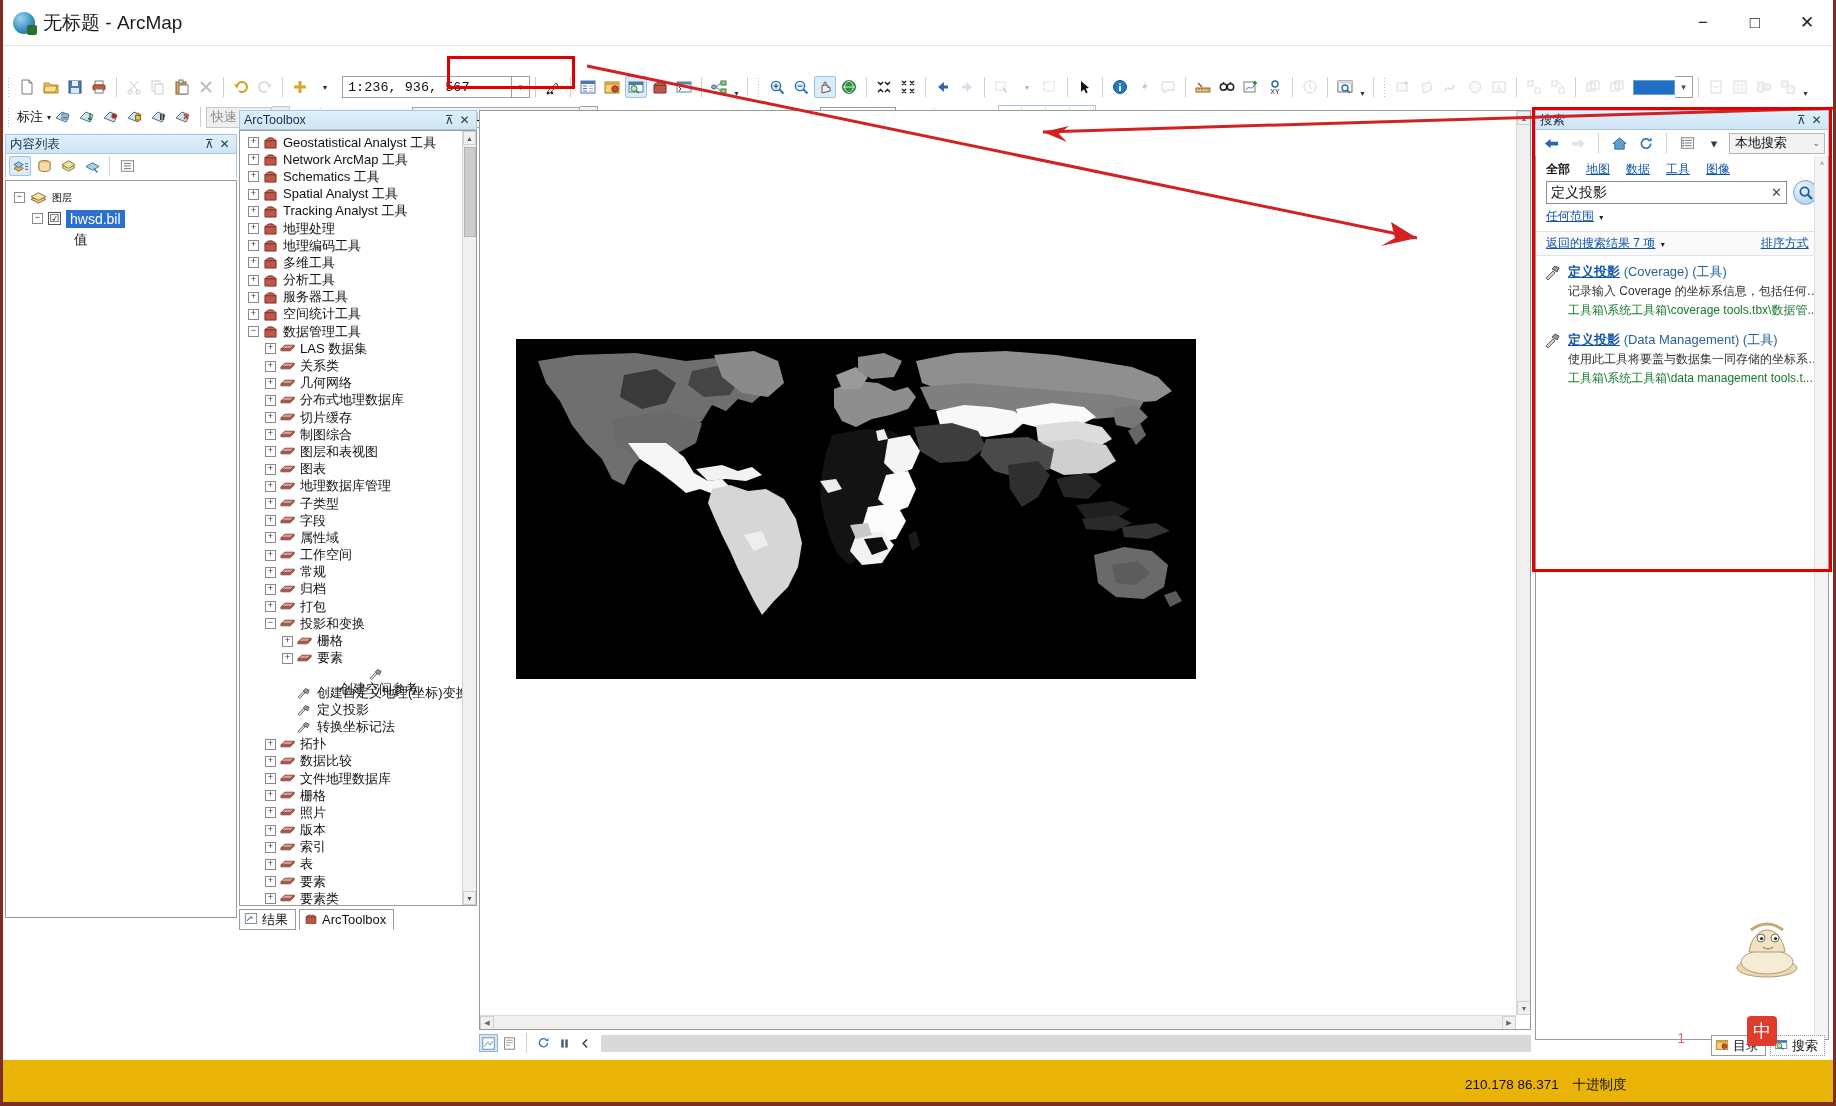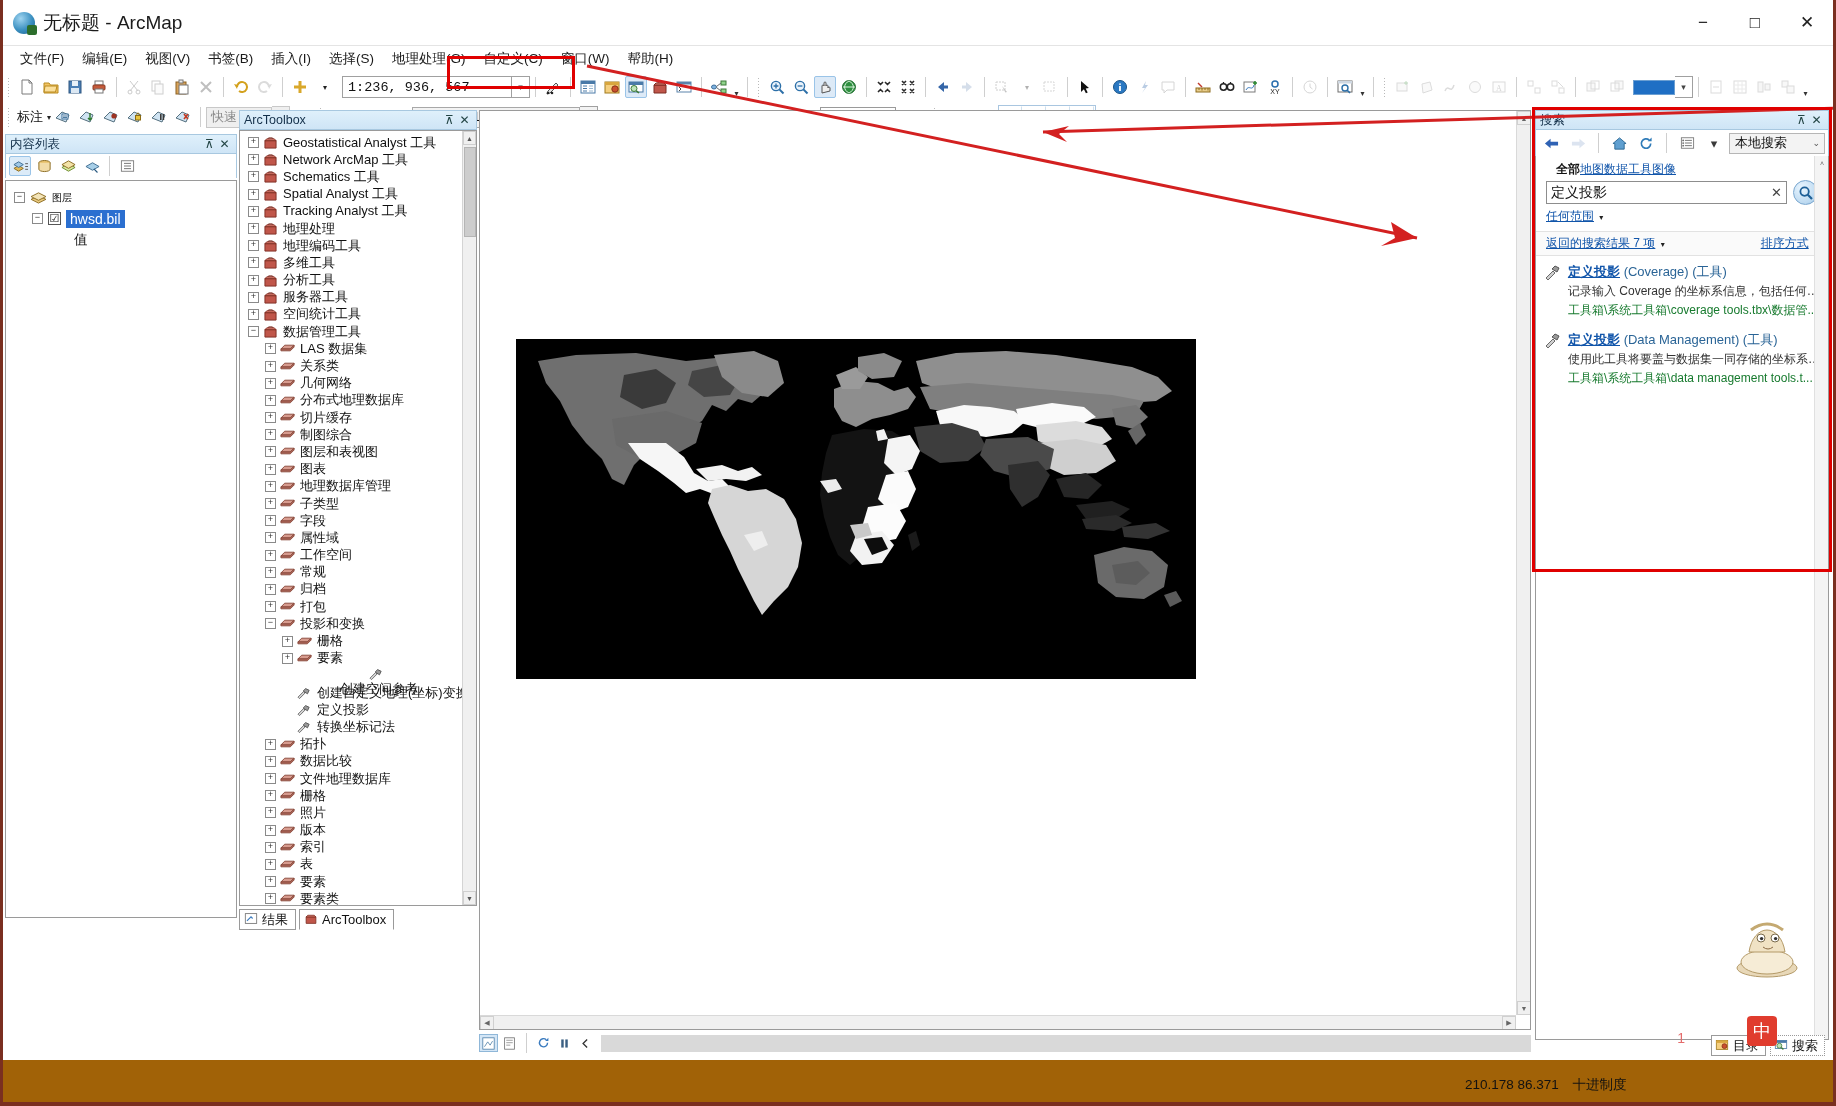--- a/index.html
+++ b/index.html
@@ -236,21 +236,21 @@
     height: 26px; display: flex; align-items: center; gap: 3px;
     border-left: 1px solid #a8c8e0; border-right: 1px solid #a8c8e0;
     padding: 0 3px; background: #fff;
   }
   .sr-combo {
     flex: 1; height: 21px; border: 1px solid #b6b6b6; background: #f3f3f3;
     display: flex; align-items: center; padding-left: 5px; font-size: 13px; color: #111;
   }
   .sr-combo .ca { margin-left: auto; margin-right: 4px; font-size: 9px; color: #555; }
   .sr-body { flex: 1; border: 1px solid #9a9a9a; border-top: none; background: #fff; position: relative; }
-  .sr-cats { display: flex; padding: 5px 10px 2px 20px; font-size: 12px; }
+  .sr-cats { display: flex; gap: 16px; padding: 5px 10px 2px 10px; font-size: 12px; }
   .sr-cat { color: #1155aa; text-decoration: underline; }
   .sr-cat.active { color: #111; font-weight: bold; text-decoration: none; }
   .sr-inputrow { display: flex; align-items: center; gap: 6px; padding: 0 10px; }
   .sr-input {
     flex: 1; height: 23px; border: 1px solid #8d8d8d; background: #fff;
     display: flex; align-items: center; padding: 0 4px; font-size: 14px; color: #111;
   }
   .sr-clear { margin-left: auto; font-size: 13px; color: #444; }
   .sr-go {
     width: 25px; height: 25px; border-radius: 50%;
@@ -295,21 +295,21 @@
   #right-docktabs {
     position: absolute; right: 8px; bottom: 46px; display: flex; gap: 4px; align-items: center;
   }
   .docktab {
     height: 21px; display: flex; align-items: center; gap: 4px; padding: 0 6px 0 3px;
     border: 1px solid #9a9a9a; background: #fff; font-size: 13px; color: #111;
   }
   .docktab.dashed { border-style: dotted; }
   .statusbar {
     position: absolute; left: 0; right: 0; bottom: 0; height: 42px;
-    background: #a16207; display: flex; align-items: center;
+    background: #eab308; display: flex; align-items: center;
   }
   .status-coords {
     position: absolute; left: 1462px; bottom: 8px;
     font-size: 13.5px; color: #111; white-space: nowrap;
   }
   .watermark {
     position: absolute; right: 36px; bottom: 8px; text-align: left;
     color: #b4b4b4; pointer-events: none; user-select: none;
   }
   .wm1 { font-size: 34px; line-height: 36px; color: #bdbdbd; }
@@ -331,32 +331,20 @@
   <div class="titlebar">
     <div class="title-icon"></div>
     <div class="title-text">无标题 - ArcMap</div>
     <div class="win-btns">
       <div class="win-btn">−</div>
       <div class="win-btn">□</div>
       <div class="win-btn close">✕</div>
     </div>
   </div>
 
-  <div class="menubar">
-    <div class="menu-item">文件(F)</div>
-    <div class="menu-item">编辑(E)</div>
-    <div class="menu-item">视图(V)</div>
-    <div class="menu-item">书签(B)</div>
-    <div class="menu-item">插入(I)</div>
-    <div class="menu-item">选择(S)</div>
-    <div class="menu-item">地理处理(G)</div>
-    <div class="menu-item">自定义(C)</div>
-    <div class="menu-item">窗口(W)</div>
-    <div class="menu-item">帮助(H)</div>
-  </div>
 
   <div class="toolbar-row tb1">
     <div class="grip"></div>
 
     <div class="tbtn">
       <svg width="16" height="16" viewBox="0 0 16 16">
           <path d="M3 1h7l3 3v11H3z" fill="#fff" stroke="#7a7a7a"></path>
           <path d="M10 1v3h3" fill="none" stroke="#7a7a7a"></path>
         </svg>
     </div>

